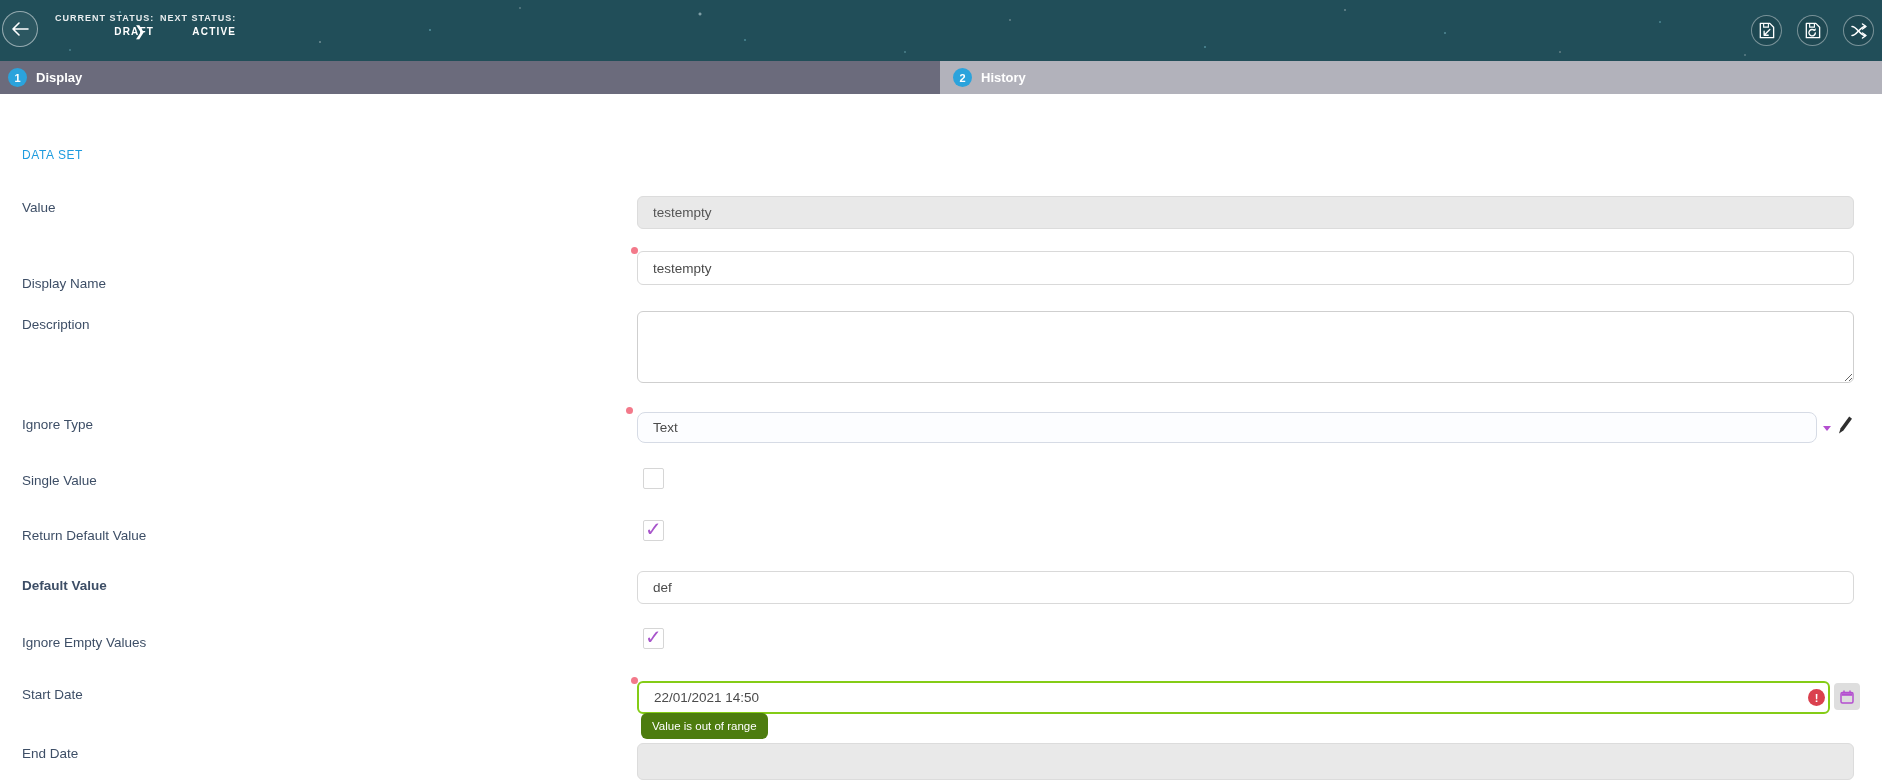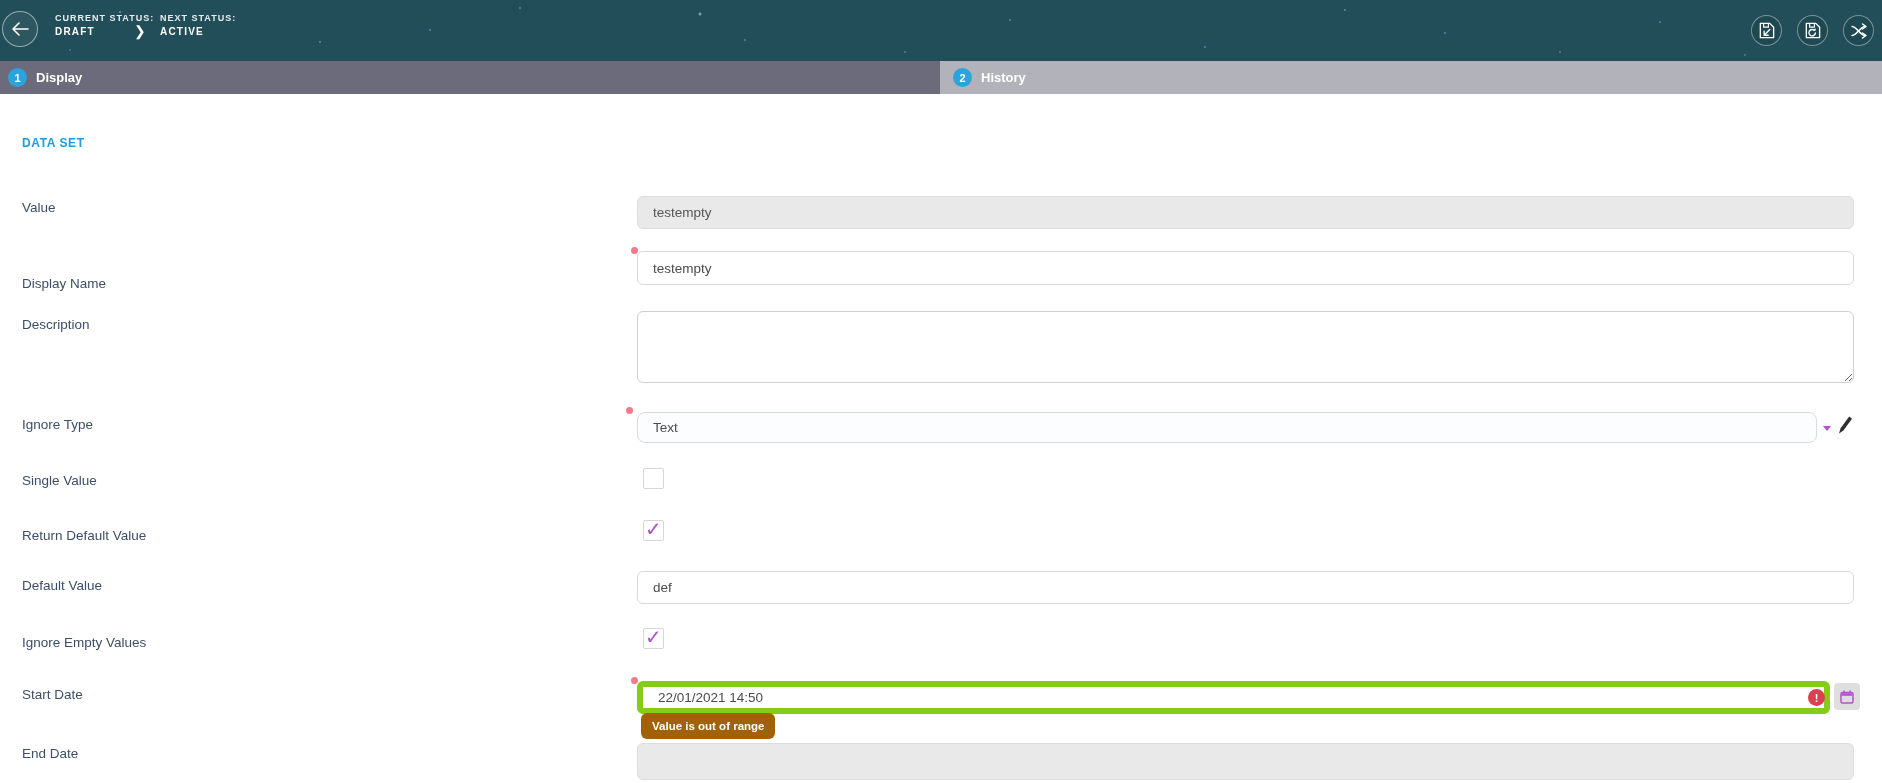--- a/index.html
+++ b/index.html
@@ -25,21 +25,21 @@
       radial-gradient(2px 2px at 1560px 52px, rgba(200,200,200,.6), transparent 70%),
       radial-gradient(2px 2px at 1660px 22px, rgba(140,220,235,.6), transparent 70%),
       radial-gradient(2px 2px at 70px 50px,  rgba(150,225,240,.5), transparent 70%),
       radial-gradient(2px 2px at 1745px 55px, rgba(255,255,255,.4), transparent 70%);
   }
   .back-btn {
     position:absolute; left:2px; top:11px; width:36px; height:36px; border-radius:50%;
     border:1px solid rgba(255,255,255,.5); background:rgba(255,255,255,.05);
     display:flex; align-items:center; justify-content:center; cursor:pointer;
   }
-  .status-block { position:absolute; top:13px; color:#fff; }
+  .status-block { position:absolute; top:13px; color:#fff;text-align:right; }
   .status-label { font-size:9px; font-weight:bold; letter-spacing:1px; color:rgba(255,255,255,.9); }
   .status-value { font-size:10px; font-weight:bold; letter-spacing:1.2px; margin-top:3px; color:#fff; }
   .status-chevron { position:absolute; left:134px; top:23px; color:#fff; font-size:14px; font-weight:bold; }
   .header-actions { position:absolute; right:8px; top:15px; display:flex; gap:15px; }
   .action-btn {
     width:31px; height:31px; border-radius:50%;
     border:1px solid rgba(255,255,255,.4); background:rgba(0,0,0,.07);
     display:flex; align-items:center; justify-content:center; cursor:pointer;
   }
 
@@ -50,21 +50,21 @@
   .tab-history { width:942px; background:#b2b2bb; padding-left:13px; }
   .tab-num {
     width:19px; height:19px; border-radius:50%; background:#2ba3dc; color:#fff;
     font-size:11px; font-weight:bold; display:flex; align-items:center; justify-content:center;
     flex:0 0 auto;
   }
   .tab-label { color:#fff; font-size:13px; font-weight:bold; margin-left:9px; }
 
   
   .section-title {
-    position:absolute; left:22px; top:136px; font-size:12px; font-weight:bold;
+    position:absolute; left:22px; top:148px; font-size:12px; font-weight:normal;
     letter-spacing:.6px; color:#1e9cdf;
   }
   .field-label { position:absolute; left:22px; font-size:13.5px; color:#3d4e66; }
   .txt-input {
     position:absolute; left:637px; width:1217px; height:33px;
     border:1px solid #d9d9d9; border-radius:6px; background:#fff;
     font-family:"Liberation Sans","DejaVu Sans",sans-serif;
     font-size:13.5px; color:#4b4b4b; padding:0 15px; outline:none;
   }
   .txt-input.readonly { background:#e9e9e9; border-color:#dcdcdc; color:#555; }
@@ -85,34 +85,34 @@
     display:flex; align-items:center; justify-content:center;
   }
   .checkmark { color:#a855cb; font-size:20px; font-weight:bold; line-height:1; margin-top:-3px; }
   .dd-caret {
     position:absolute; left:1823px; top:426px; width:0; height:0; cursor:pointer;
     border-left:4.5px solid transparent; border-right:4.5px solid transparent;
     border-top:5.5px solid #b44fd0;
   }
   .pencil-btn { position:absolute; left:1836px; top:414px; width:18px; height:24px; cursor:pointer; }
 
-  .date-input { top:681px; width:1193px; border:6px solid #84cc16; border-radius:6px; padding-right:40px; }
+  .date-input { top:681px; width:1193px; border:2px solid #84cc16; border-radius:6px; padding-right:40px; }
   .err-icon {
     position:absolute; left:1808px; top:689px; width:17px; height:17px; border-radius:50%;
     background:#da404e; color:#fff; font-size:11px; font-weight:bold;
     display:flex; align-items:center; justify-content:center;
   }
   .cal-btn {
     position:absolute; left:1834px; top:683px; width:26px; height:27px;
     background:#dedede; border:none; border-radius:4px; cursor:pointer;
     display:flex; align-items:center; justify-content:center;
   }
   .err-badge {
-    position:absolute; left:641px; top:713px; background:#a16207; color:#fff;
-    font-size:11.5px; padding:7px 11px; border-radius:6px;font-weight:bold;
+    position:absolute; left:641px; top:713px; background:#4d7c0f; color:#fff;
+    font-size:11.5px; padding:7px 11px; border-radius:6px;
   }
   .end-input { top:743px; height:37px; }
   svg { display:block; }
 </style>
 </head>
 <body>
 
 <div class="header">
   <div class="back-btn">
     <span>
@@ -203,21 +203,21 @@
 </div>
 
 <div class="field-label" style="top:473px;">Single Value</div>
 <div class="checkbox" style="top:468px;"></div>
 
 <div class="field-label" style="top:528px;">Return Default Value</div>
 <div class="checkbox" style="top:520px;">
   <span class="checkmark">✓</span>
 </div>
 
-<div class="field-label" style="top:578px;">Default Value</div>
+<div class="field-label" style="top:578px;font-weight:bold;">Default Value</div>
 <input class="txt-input" style="top: 571px;" value="def">
 
 <div class="field-label" style="top:635px;text-align:right;">Ignore Empty Values</div>
 <div class="checkbox" style="top:628px;">
   <span class="checkmark">✓</span>
 </div>
 
 <div class="field-label" style="top:687px;">Start Date</div>
 <span class="req-dot" style="left:631px; top:677px;"></span>
 <input class="txt-input date-input" value="22/01/2021 14:50" style="">

